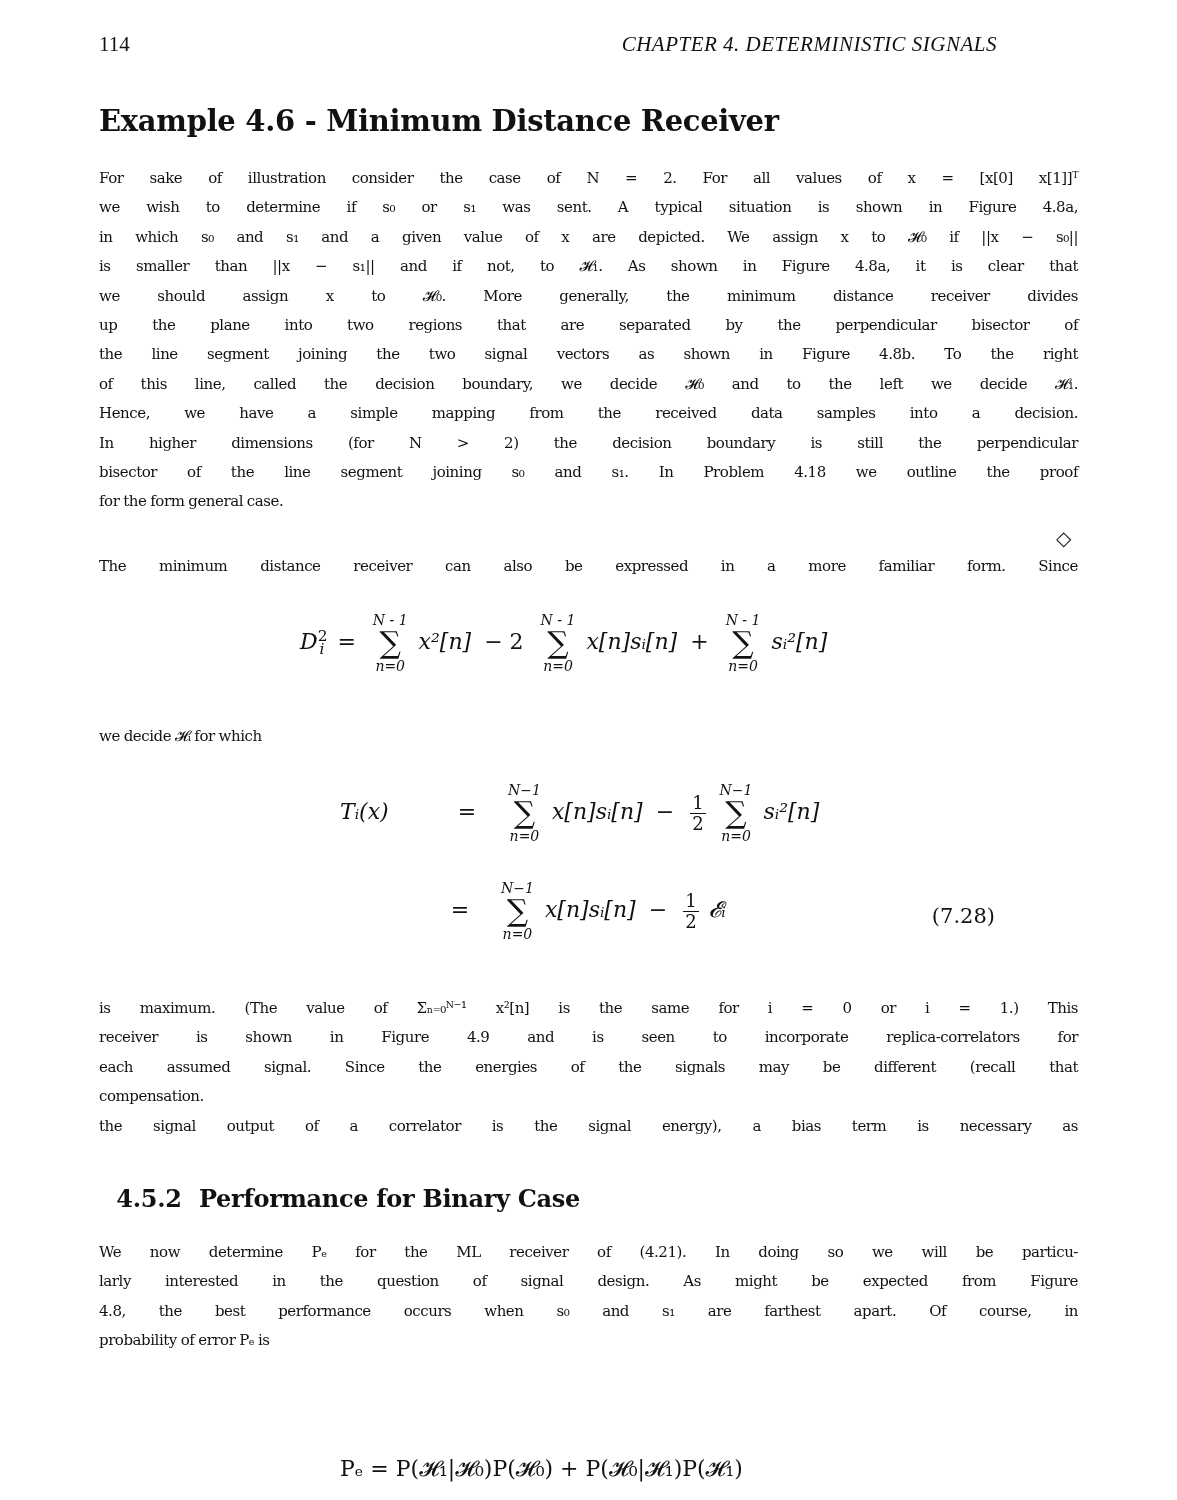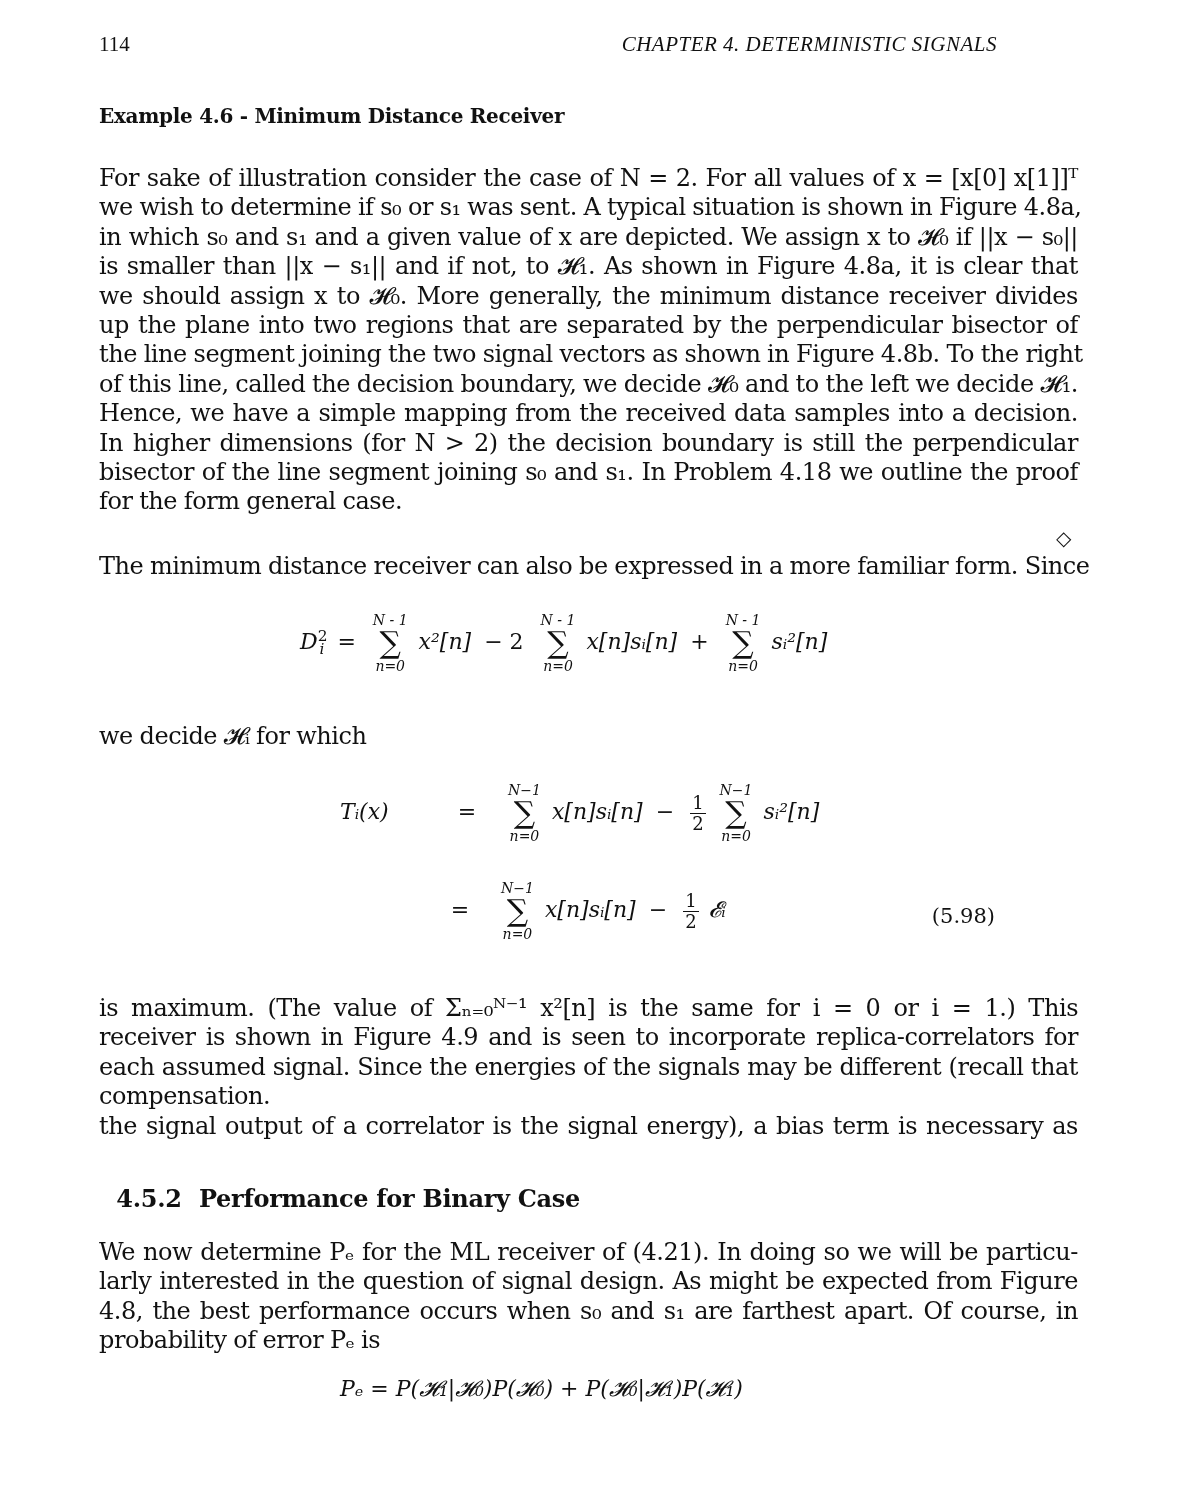--- a/index.html
+++ b/index.html
@@ -3,24 +3,24 @@
 <meta charset="utf-8">
 <style>
   html,body{margin:0;padding:0;background:#fff;}
   body{width:1177px;height:1500px;position:relative;overflow:hidden;color:#111;
        font-family:"DejaVu Serif","Liberation Serif",serif;}
   .page{position:absolute;left:0;top:0;width:1094px;height:1500px;}
   .abs{position:absolute;}
   .hdr{font-size:21px;top:32px;font-family:"Liberation Serif",serif;}
   .pnum{left:99px;}
   .chap{right:97px;font-style:italic;letter-spacing:0.5px;}
-  h2.ex{position:absolute;left:99px;top:104px;margin:0;font-size:20px;font-weight:bold;font-family:"DejaVu Serif",serif;letter-spacing:-0.3px;}
+  h2.ex{position:absolute;left:99px;top:104px;margin:0;font-size:29px;font-weight:bold;font-family:"DejaVu Serif",serif;letter-spacing:-0.3px;}
   h2.sec{position:absolute;left:99px;top:1184px;margin:0;font-size:24px;font-weight:bold;font-family:"DejaVu Serif",serif;letter-spacing:-0.3px;text-align:center;}
   h2.sec .num{display:inline-block;width:100px;}
-  .para{position:absolute;left:99px;width:979px;font-size:24px;line-height:29.4px;text-align:justify;font-family:"DejaVu Serif",serif;letter-spacing:-0.45px;word-spacing:-0.5px;}
+  .para{position:absolute;left:99px;width:979px;font-size:15px;line-height:29.4px;text-align:justify;font-family:"DejaVu Serif",serif;letter-spacing:-0.45px;word-spacing:-0.5px;}
   .para .line{display:block;text-align:justify;text-align-last:justify;white-space:nowrap;}
   .para .line.last{text-align-last:left;}
   sub,sup{font-size:70%;line-height:0;}
   .diamond{position:absolute;left:1056px;top:526px;font-size:20px;}
   .eq{position:absolute;font-family:"DejaVu Serif",serif;font-size:22px;}
   .sum{display:inline-block;position:relative;text-align:center;vertical-align:middle;margin:0 4px;}
   .sum .lim{display:block;font-size:14px;font-style:italic;line-height:16px;}
   .sum .sig{display:block;font-size:30px;line-height:30px;}
   .frac{display:inline-block;vertical-align:middle;text-align:center;margin:0 3px;}
   .frac span{display:block;font-size:18px;line-height:20px;}
@@ -87,34 +87,34 @@
   </div>
 
   <div class="eq" style="left:430px;top:880px;">
     <span style="display:inline-block;width:60px;text-align:center;">=</span>
     <span class="sum"><span class="lim">N−1</span><span class="sig">∑</span><span class="lim">n=0</span></span>
     <i>x[n]sᵢ[n]</i>
     <span style="margin:0 6px;">−</span>
     <span class="frac"><span class="n">1</span><span>2</span></span>
     <i>𝓔ᵢ</i>
   </div>
-  <div class="eqnum" style="top:904px;">(5.98)</div>
+  <div class="eqnum" style="top:904px;">(7.28)</div>
 
   <div class="para" style="top:994px;">
     <span class="line">is maximum. (The value of Σₙ₌₀ᴺ⁻¹ x²[n] is the same for i = 0 or i = 1.) This</span>
     <span class="line">receiver is shown in Figure 4.9 and is seen to incorporate replica-correlators for</span>
     <span class="line">each assumed signal. Since the energies of the signals may be different (recall that</span>
     <span class="line last">compensation.</span>
     <span class="line">the signal output of a correlator is the signal energy), a bias term is necessary as</span>
   </div>
 
   <h2 class="sec"><span class="num">4.5.2</span><span>Performance for Binary Case</span></h2>
 
   <div class="para" style="top:1238px;">
     <span class="line">We now determine Pₑ for the ML receiver of (4.21). In doing so we will be particu-</span>
     <span class="line">larly interested in the question of signal design. As might be expected from Figure</span>
     <span class="line">4.8, the best performance occurs when s₀ and s₁ are farthest apart. Of course, in</span>
     <span class="line last">probability of error Pₑ is</span>
   </div>
 
-  <div class="eq" style="left:340px;top:1376px;font-style:italic;">Pₑ = P(𝓗₁|𝓗₀)P(𝓗₀) + P(𝓗₀|𝓗₁)P(𝓗₁)</div>
+  <div class="eq" style="left:340px;top:1456px;">Pₑ = P(𝓗₁|𝓗₀)P(𝓗₀) + P(𝓗₀|𝓗₁)P(𝓗₁)</div>
 
 </div>
 
 </body></html>

